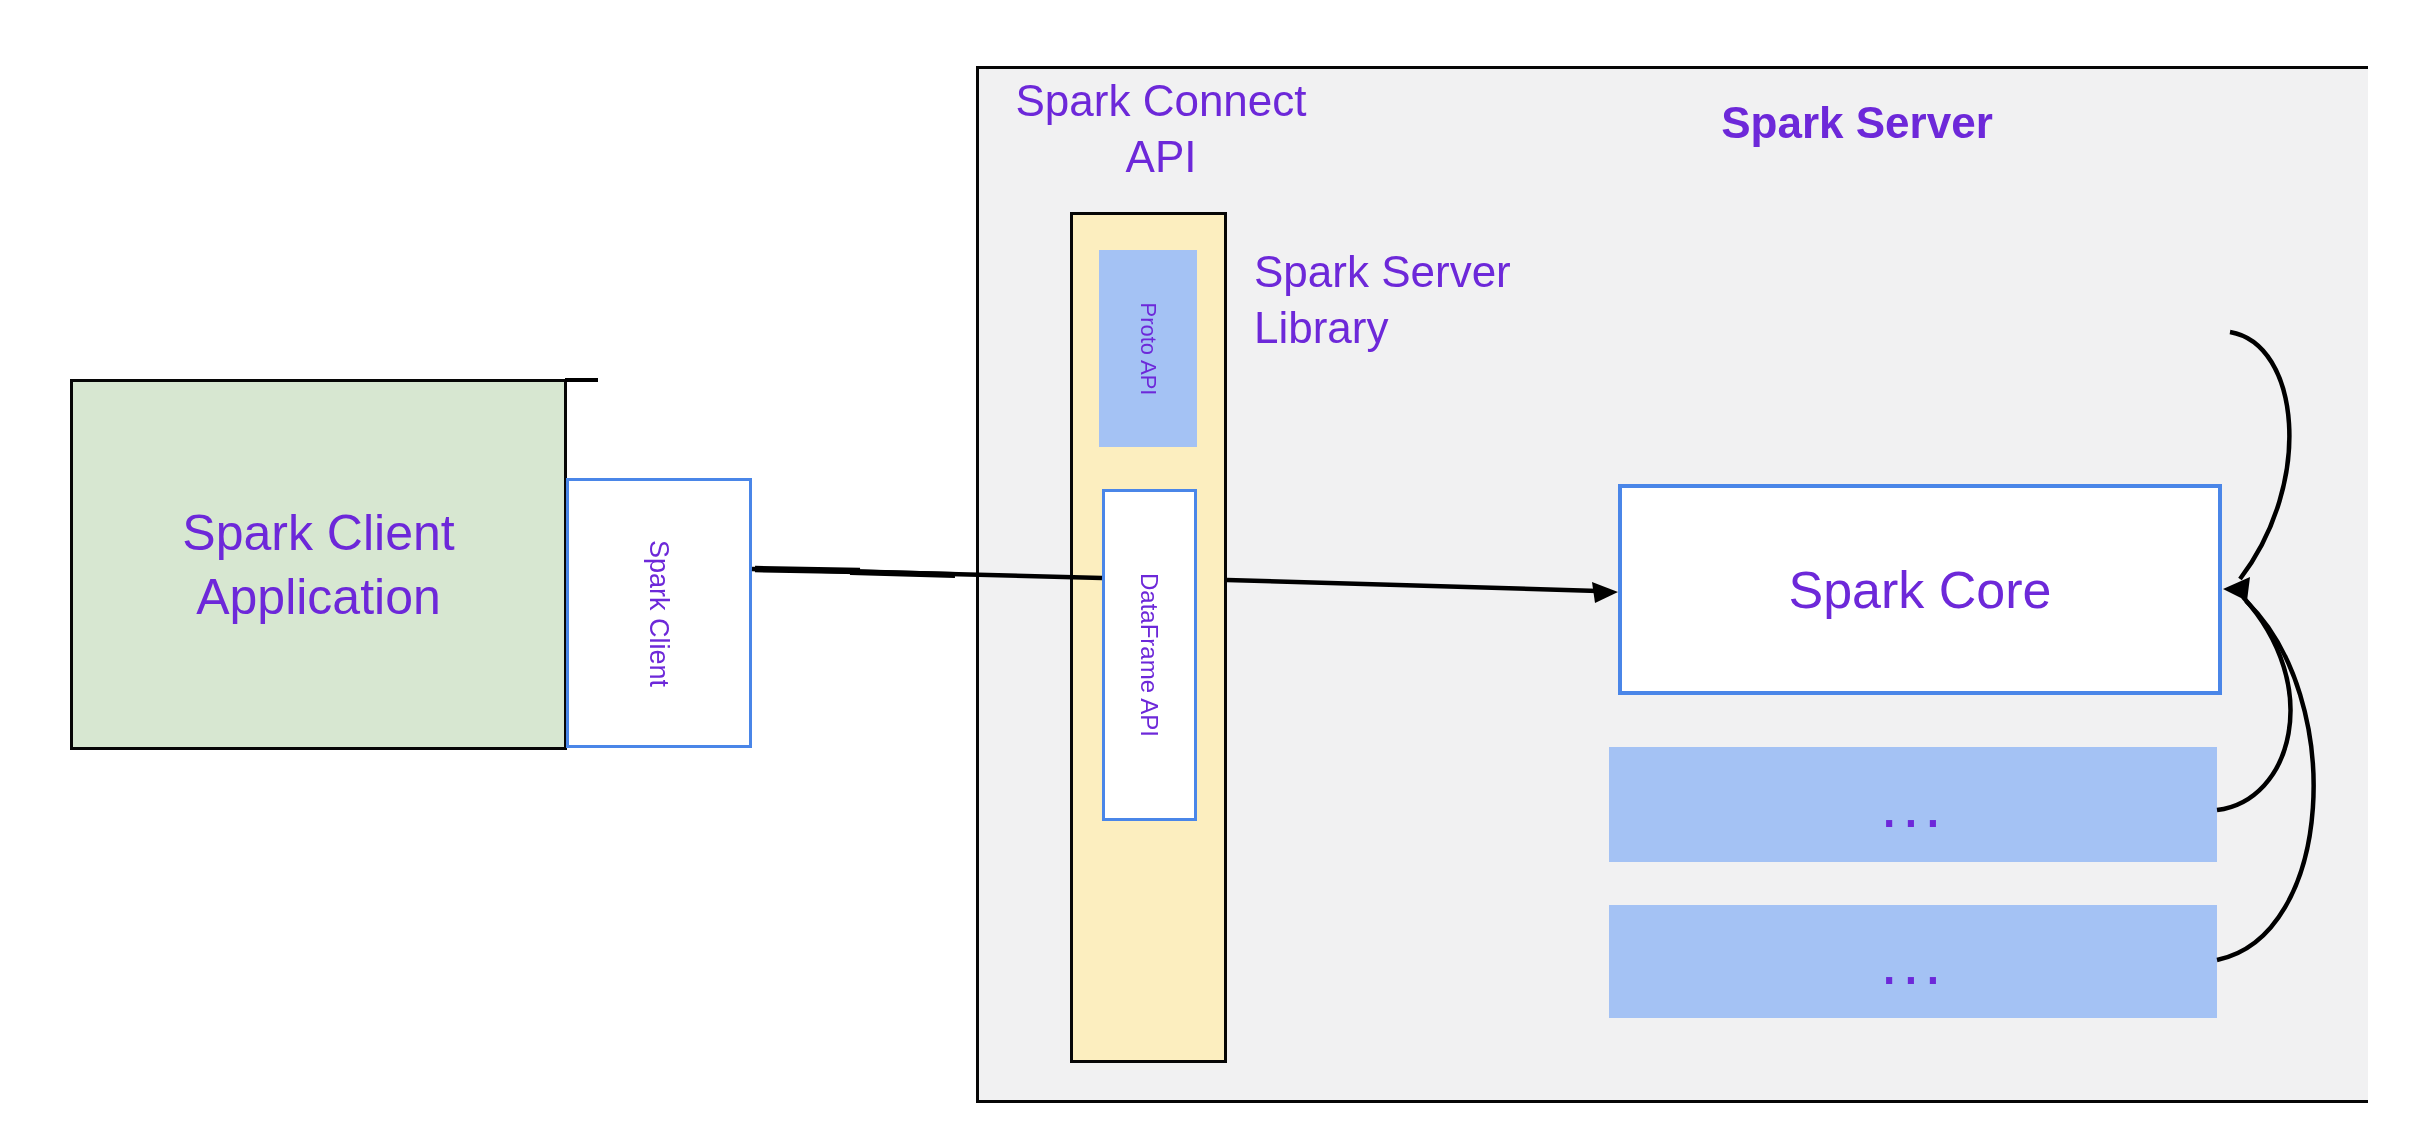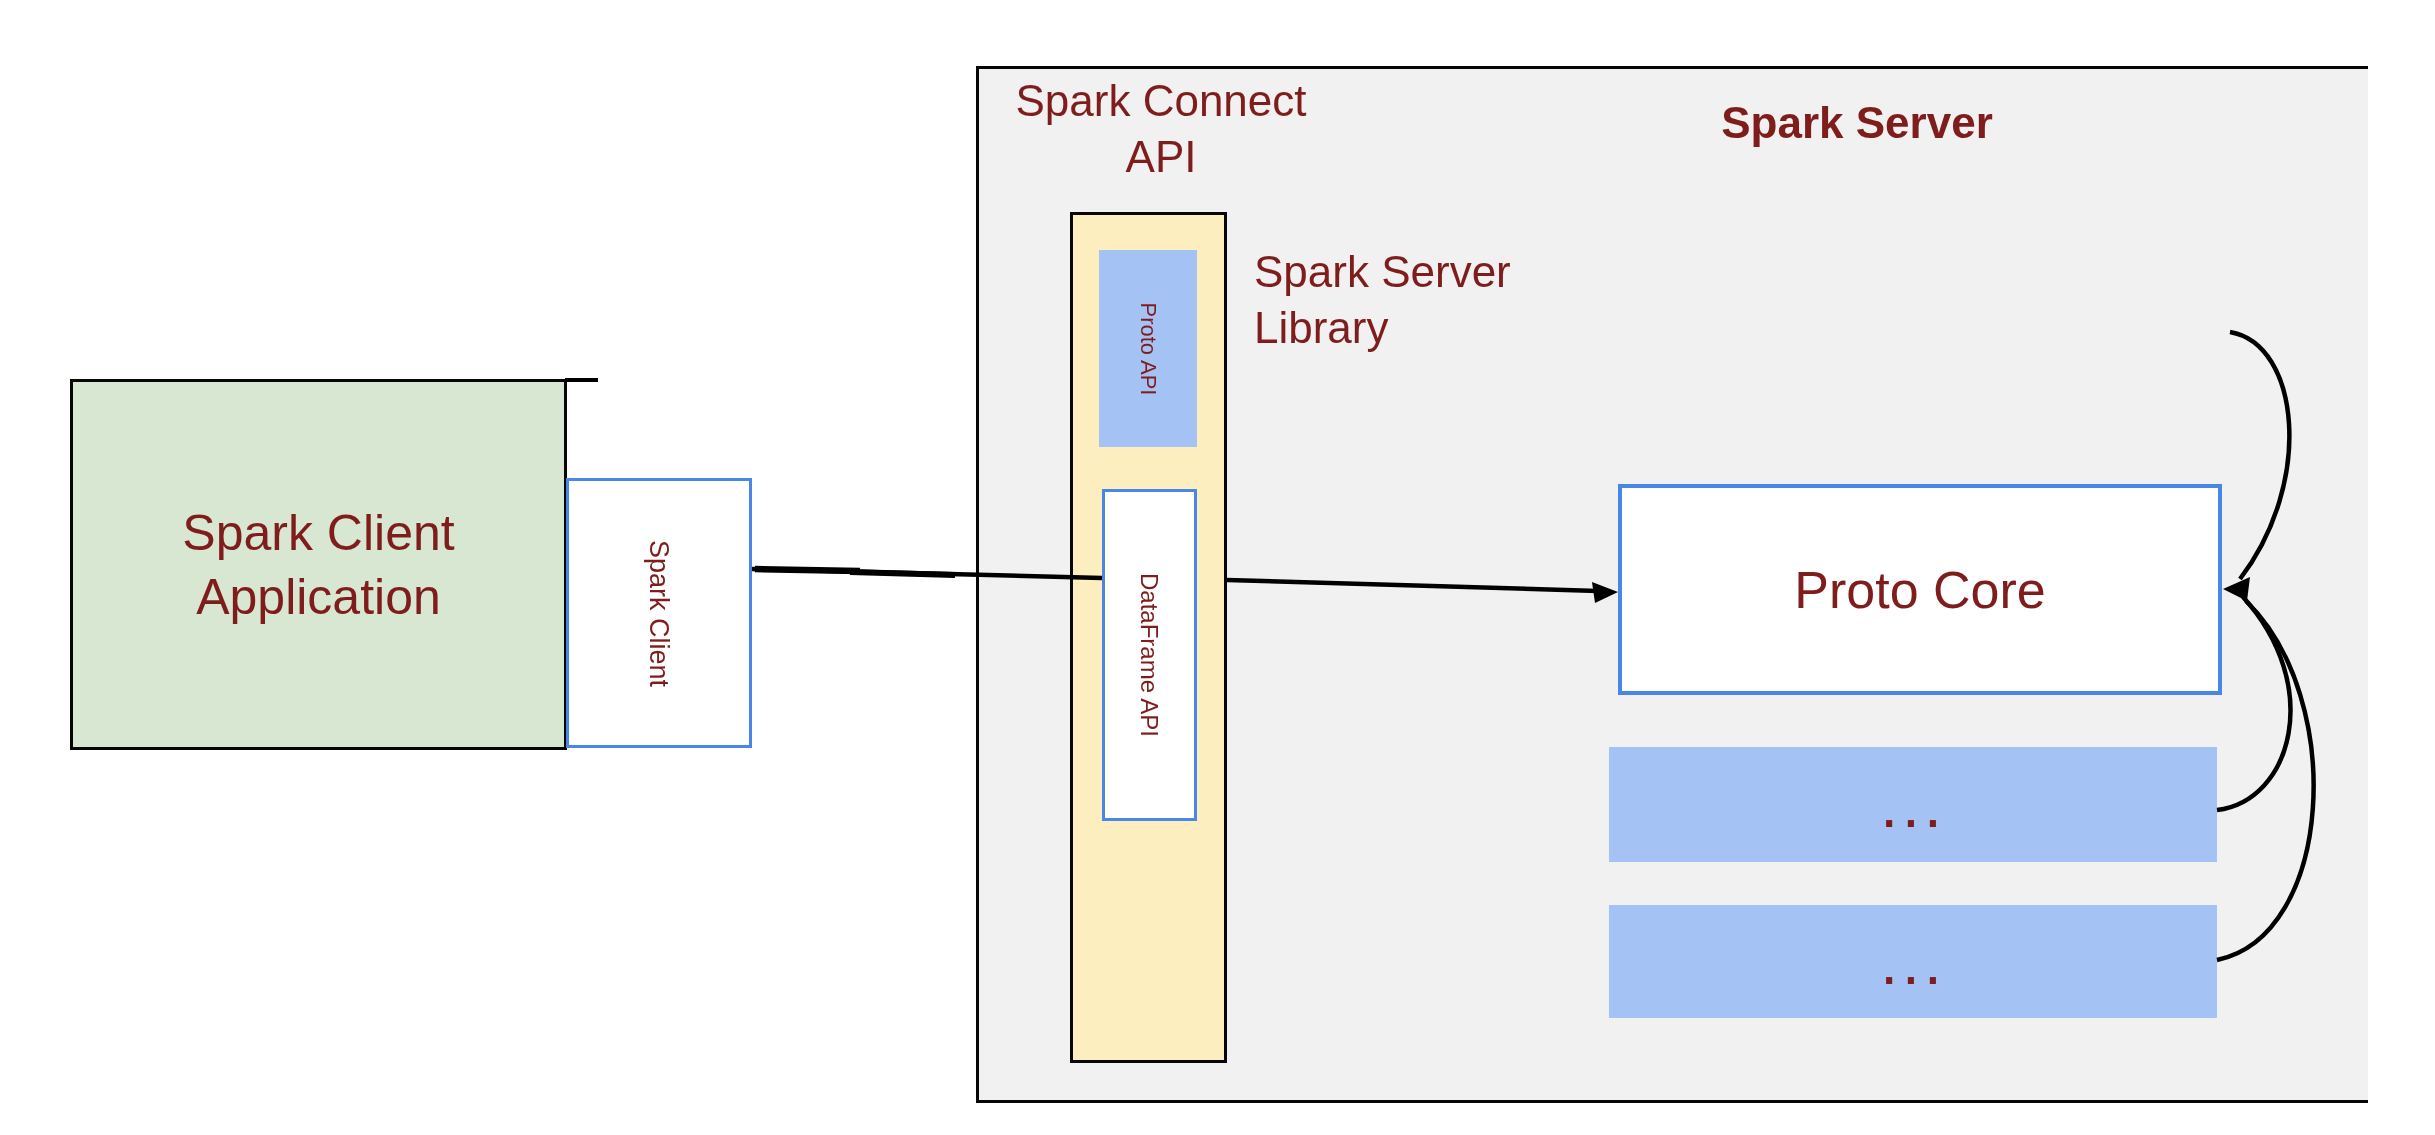--- a/index.html
+++ b/index.html
@@ -1,18 +1,18 @@
 <!DOCTYPE html>
 <html><head>
 <meta charset="utf-8">
 <style>
   html,body{margin:0;padding:0;background:#ffffff;}
   .stage{
     position:relative;width:2368px;height:1135px;background:#ffffff;
-    font-family:"Liberation Sans",sans-serif;color:#7f1d1d;overflow:hidden;
+    font-family:"Liberation Sans",sans-serif;color:#6d28d9;overflow:hidden;
   }
   .stage *{box-sizing:border-box;}
   .box{position:absolute;display:flex;align-items:center;justify-content:center;text-align:center;}
   .pre{white-space:pre-line;}
   .vtext{transform:rotate(90deg);white-space:nowrap;}
 
   
   .client-app{left:70px;top:379px;width:497px;height:371px;background:#d7e7d1;border:3px solid #060606;
               font-size:50px;line-height:64px;}
   .client-pkg{left:562px;top:382px;width:191px;height:96px;background:#a4c2f4;
@@ -64,21 +64,21 @@
   </div>
 
   <div class="library-caption pre">Spark Server
 Library</div>
 
   <div class="box dataframe-api">
     <span class="vtext">DataFrame API</span>
   </div>
 
 
-  <div class="box spark-core">Proto Core</div>
+  <div class="box spark-core">Spark Core</div>
 
   <div class="box ext-box ext-1">...</div>
 
   <div class="box ext-box ext-2">...</div>
 
   <div class="box client-app pre">Spark Client
 Application</div>
 
 
   <div class="box spark-client">

